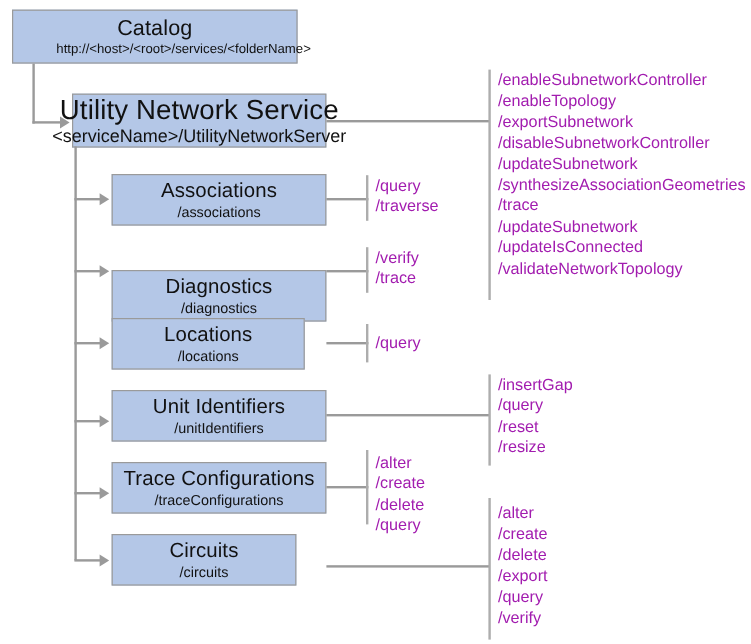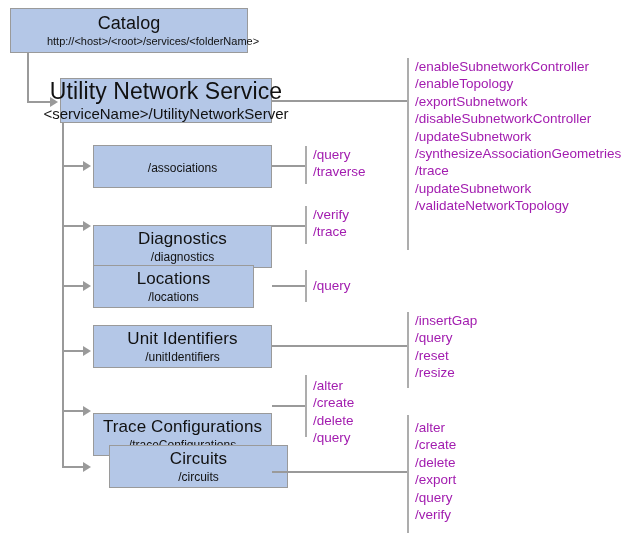--- a/index.html
+++ b/index.html
@@ -110,29 +110,31 @@
     <div class="opbar" style="height:192px;"></div>
     <ul class="oplist">
       <li>/enableSubnetworkController</li>
       <li>/enableTopology</li>
       <li>/exportSubnetwork</li>
       <li>/disableSubnetworkController</li>
       <li>/updateSubnetwork</li>
       <li>/synthesizeAssociationGeometries</li>
       <li>/trace</li>
       <li>/updateSubnetwork</li>
+      <li>/updateIsConnected</li>
       <li>/validateNetworkTopology</li>
     </ul>
   </div>
 
   <div class="ln lnv" style="left:62px;top:122px;width:2px;height:345px;"></div>
 
   <div class="ln lnh" style="left:62px;top:165px;width:22px;height:2px;"></div>
   <div class="arrow" style="left:83px;top:161px;"></div>
   <div class="node" style="left:93px;top:145px;width:179px;height:43px;">
+    <div class="title">Associations</div>
     <div class="sub">/associations</div>
   </div>
   <div class="ln lnh" style="left:272px;top:165px;width:35px;height:2px;"></div>
   <div class="opgroup" style="left:305px;top:146px;height:38px;">
     <div class="opbar" style="height:38px;"></div>
     <ul class="oplist">
       <li>/query</li>
       <li>/traverse</li>
     </ul>
   </div>
@@ -178,38 +180,38 @@
     <ul class="oplist">
       <li>/insertGap</li>
       <li>/query</li>
       <li>/reset</li>
       <li>/resize</li>
     </ul>
   </div>
 
   <div class="ln lnh" style="left:62px;top:410px;width:22px;height:2px;"></div>
   <div class="arrow" style="left:83px;top:406px;"></div>
-  <div class="node" style="left:93px;top:385px;width:179px;height:43px;margin-top:28px;">
+  <div class="node" style="left:93px;top:385px;width:179px;height:43px;">
     <div class="title">Trace Configurations</div>
     <div class="sub">/traceConfigurations</div>
   </div>
   <div class="ln lnh" style="left:272px;top:405px;width:35px;height:2px;"></div>
   <div class="opgroup" style="left:305px;top:375px;height:62px;">
     <div class="opbar" style="height:62px;"></div>
     <ul class="oplist" style="top:2px;">
       <li>/alter</li>
       <li>/create</li>
       <li>/delete</li>
       <li>/query</li>
     </ul>
   </div>
 
   <div class="ln lnh" style="left:62px;top:466px;width:22px;height:2px;"></div>
   <div class="arrow" style="left:83px;top:462px;"></div>
-  <div class="node" style="left:109px;top:445px;width:179px;height:43px;">
+  <div class="node" style="left:93px;top:445px;width:154px;height:43px;">
     <div class="title">Circuits</div>
     <div class="sub">/circuits</div>
   </div>
   <div class="ln lnh" style="left:272px;top:471px;width:136px;height:2px;"></div>
   <div class="opgroup" style="left:407px;top:415px;height:118px;">
     <div class="opbar" style="height:118px;"></div>
     <ul class="oplist" style="top:4px;">
       <li>/alter</li>
       <li>/create</li>
       <li>/delete</li>

